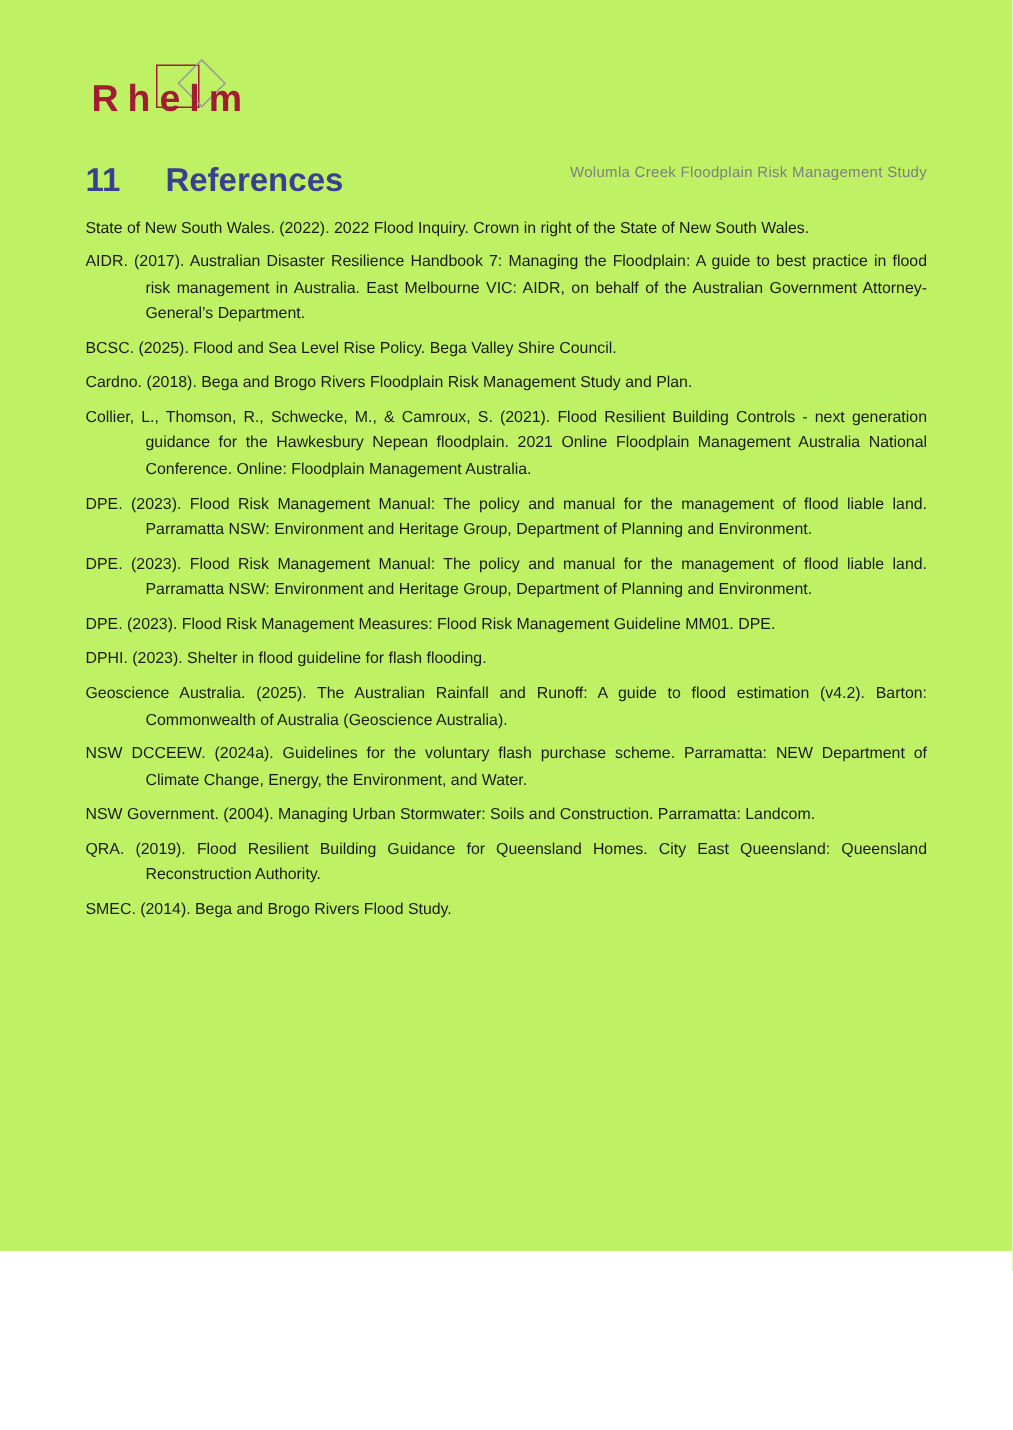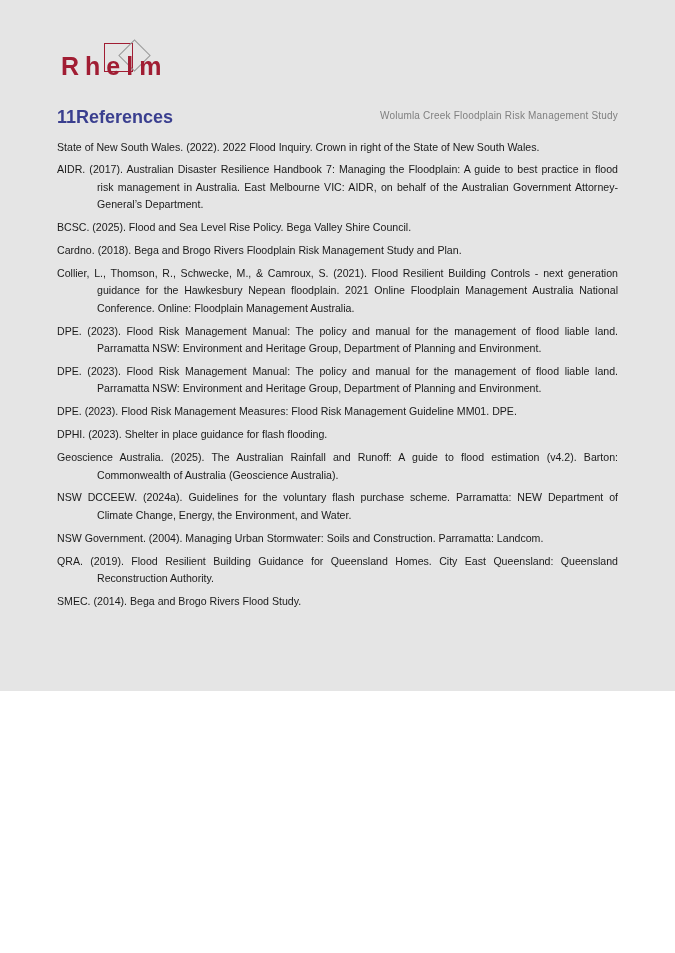--- a/index.html
+++ b/index.html
@@ -6,22 +6,22 @@
     --brand_red:#A11D33;
     --footer_red:#A42939;
     --heading_blue:#3A3F8F;
     --header_gray:#7F7F7F;
     --diamond_gray:#9A9A9A;
     --body_text:#1A1A1A;
   }
   html,body{margin:0;padding:0;background:#ffffff;}
   .page{
     position:relative;
-    width:675px;height:691px;
-    background:#e5e5e5;
+    width:675px;height:834px;
+    background:#bef264;
     font-family:"Liberation Sans", sans-serif;
     box-sizing:border-box;
     outline:1px solid #d9d9d9;
     overflow:hidden;
   }
   
   .logo{position:absolute;left:57px;top:40px;width:130px;height:48px;}
   .logo-square{
     position:absolute;left:47px;top:3px;width:27px;height:27px;
     border:1.5px solid var(--brand_red);background:transparent;z-index:1;
@@ -36,23 +36,23 @@
     font-size:25px;font-weight:bold;letter-spacing:6px;
     color:var(--brand_red);line-height:1;
   }
   .doc-title{
     position:absolute;right:57px;top:62px;
     font-size:10px;color:var(--header_gray);letter-spacing:0.2px;margin-top:48px;
   }
   
   main{position:absolute;left:57px;right:57px;top:106px;}
   .section-heading{
-    display:flex;gap:0;align-items:flex-end;
+    display:flex;gap:30px;align-items:flex-end;
     margin:0 0 10px 0;
-    font-size:18px;font-weight:bold;color:var(--heading_blue);
+    font-size:22px;font-weight:bold;color:var(--heading_blue);
     line-height:1.25;
   }
   .ref-list{margin:0;}
   .ref{
     margin:0 0 5.5px 0;
     padding-left:40px;text-indent:-40px;
     text-align:justify;
     font-size:10.6px;line-height:17.4px;
     color:var(--body_text);
   }
@@ -87,21 +87,21 @@
     </h1>
     <div class="ref-list">
         <p class="ref"><span>State of New South Wales. (2022). </span><span class="it">2022 Flood Inquiry.</span><span> Crown in right of the State of New South Wales.</span></p>
         <p class="ref"><span>AIDR. (2017). </span><span class="it">Australian Disaster Resilience Handbook 7: Managing the Floodplain: A guide to best practice in flood risk management in Australia.</span><span> East Melbourne VIC: AIDR, on behalf of the Australian Government Attorney-General’s Department.</span></p>
         <p class="ref"><span>BCSC. (2025). </span><span class="it">Flood and Sea Level Rise Policy.</span><span> Bega Valley Shire Council.</span></p>
         <p class="ref"><span>Cardno. (2018). </span><span class="it">Bega and Brogo Rivers Floodplain Risk Management Study and Plan.</span></p>
         <p class="ref"><span>Collier, L., Thomson, R., Schwecke, M., &amp; Camroux, S. (2021). Flood Resilient Building Controls - next generation guidance for the Hawkesbury Nepean floodplain. </span><span class="it">2021 Online Floodplain Management Australia National Conference.</span><span> Online: Floodplain Management Australia.</span></p>
         <p class="ref"><span>DPE. (2023). </span><span class="it">Flood Risk Management Manual: The policy and manual for the management of flood liable land.</span><span> Parramatta NSW: Environment and Heritage Group, Department of Planning and Environment.</span></p>
         <p class="ref"><span>DPE. (2023). </span><span class="it">Flood Risk Management Manual: The policy and manual for the management of flood liable land.</span><span> Parramatta NSW: Environment and Heritage Group, Department of Planning and Environment.</span></p>
         <p class="ref"><span>DPE. (2023). </span><span class="it">Flood Risk Management Measures: Flood Risk Management Guideline MM01.</span><span> DPE.</span></p>
-        <p class="ref"><span>DPHI. (2023). </span><span class="it">Shelter in place guidance for flash flooding.</span></p>
+        <p class="ref"><span>DPHI. (2023). </span><span class="it">Shelter in flood guideline for flash flooding.</span></p>
         <p class="ref"><span>Geoscience Australia. (2025). </span><span class="it">The Australian Rainfall and Runoff: A guide to flood estimation (v4.2).</span><span> Barton: Commonwealth of Australia (Geoscience Australia).</span></p>
         <p class="ref"><span>NSW DCCEEW. (2024a). </span><span class="it">Guidelines for the voluntary flash purchase scheme.</span><span> Parramatta: NEW Department of Climate Change, Energy, the Environment, and Water.</span></p>
         <p class="ref"><span>NSW Government. (2004). </span><span class="it">Managing Urban Stormwater: Soils and Construction.</span><span> Parramatta: Landcom.</span></p>
         <p class="ref"><span>QRA. (2019). </span><span class="it">Flood Resilient Building Guidance for Queensland Homes.</span><span> City East Queensland: Queensland Reconstruction Authority.</span></p>
         <p class="ref"><span>SMEC. (2014). </span><span class="it">Bega and Brogo Rivers Flood Study.</span></p>
       </div>
   </main>
 
   <footer>
     <div class="page-number-box">

